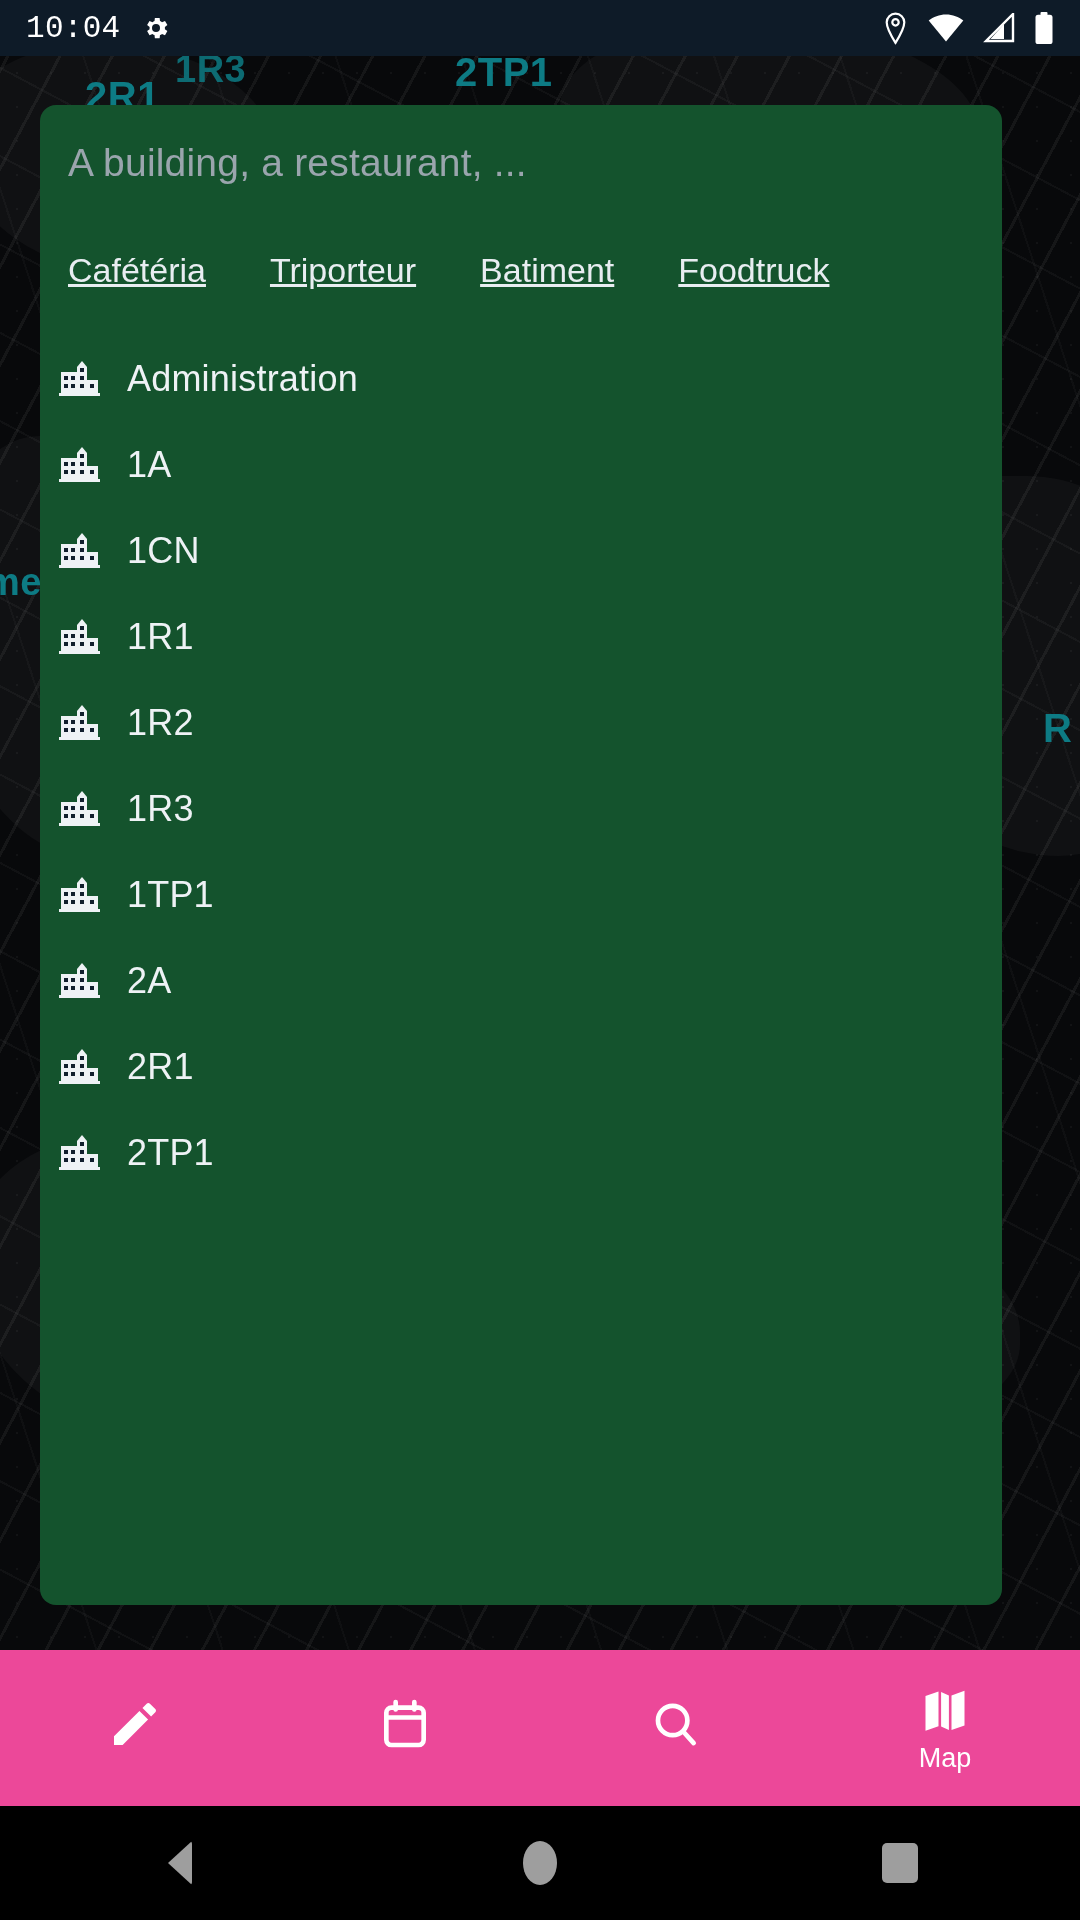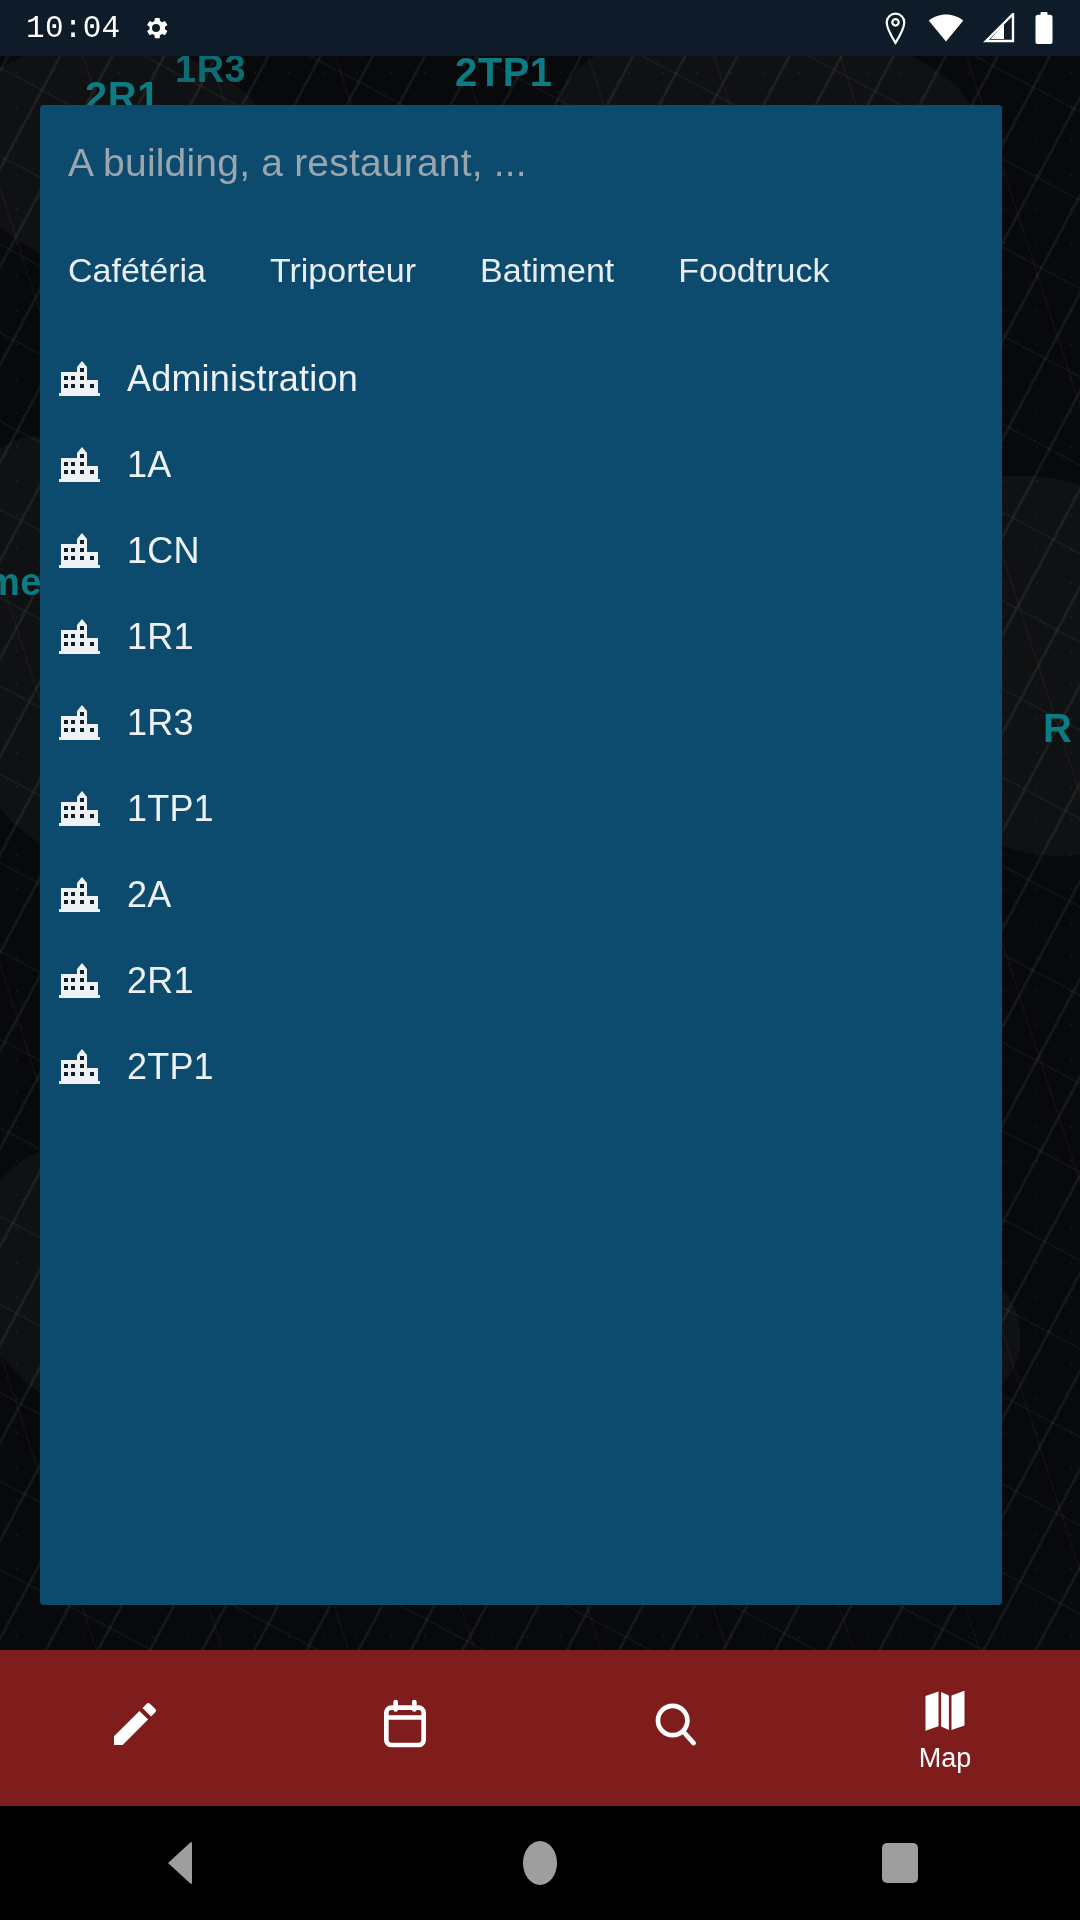--- a/index.html
+++ b/index.html
@@ -71,22 +71,22 @@
     margin-left:auto;
     display:flex; align-items:center; gap:19px;
   }
   .sb-ico { display:block; }
 
   
   #search-panel {
     position:absolute;
     left:40px; top:105px;
     width:962px; height:1500px;
-    background:#0c4a6e;
-    border-radius:4px;
+    background:#14532d;
+    border-radius:16px;
     z-index:30;
     overflow:hidden;
   }
   #search-field {
     height:115px;
     display:flex; align-items:center;
     padding:0 28px;
   }
   #search-input-text {
     color:#9aa5ad;
@@ -97,20 +97,21 @@
     display:flex; align-items:center;
     height:100px;
     padding-left:28px;
     gap:0;
   }
   .tab-item {
     color:#e8edf1;
     font-size:34px;
     white-space:nowrap;
     padding:10px 0;
+    text-decoration:underline;
   }
   .tab-item + .tab-item { margin-left:64px; }
 
   #building-list {
     padding-top:16px;
   }
   .list-item {
     display:flex; align-items:center;
     height:86px;
     padding-left:15px;
@@ -121,21 +122,21 @@
     font-size:36px;
     margin-left:24px;
     letter-spacing:.2px;
     white-space:nowrap;
   }
 
   
   #bottom-nav {
     position:absolute; left:0; top:1650px;
     width:1080px; height:156px;
-    background:#7f1d1d;
+    background:#ec4899;
     display:flex; align-items:center;
     z-index:35;
   }
   .nav-item {
     flex:1 1 0;
     height:100%;
     display:flex; flex-direction:column;
     align-items:center; justify-content:center;
     gap:8px;
   }
@@ -306,20 +307,37 @@
           <rect x="25" y="29" width="4" height="4" fill="#111f2d"></rect>
           <rect x="9" y="21" width="4" height="4" fill="#111f2d"></rect>
           <rect x="16" y="21" width="4" height="4" fill="#111f2d"></rect>
           <rect x="9" y="29" width="4" height="4" fill="#111f2d"></rect>
           <rect x="16" y="29" width="4" height="4" fill="#111f2d"></rect>
           <rect x="35" y="29" width="4" height="4" fill="#111f2d"></rect>
         </svg>
         <span class="item-label">1R1</span>
       </div>
 
+      <div class="list-item">
+        <svg class="bld-icon" viewBox="0 0 48 48" fill="#eef2f5">
+          <path d="M22 12 L27 6 L32 12 L32 40 L22 40 Z"></path>
+          <rect x="6" y="17" width="17" height="23"></rect>
+          <rect x="31" y="25" width="12" height="15"></rect>
+          <rect x="4" y="38" width="41" height="3"></rect>
+          <rect x="25" y="13" width="4" height="4" fill="#111f2d"></rect>
+          <rect x="25" y="21" width="4" height="4" fill="#111f2d"></rect>
+          <rect x="25" y="29" width="4" height="4" fill="#111f2d"></rect>
+          <rect x="9" y="21" width="4" height="4" fill="#111f2d"></rect>
+          <rect x="16" y="21" width="4" height="4" fill="#111f2d"></rect>
+          <rect x="9" y="29" width="4" height="4" fill="#111f2d"></rect>
+          <rect x="16" y="29" width="4" height="4" fill="#111f2d"></rect>
+          <rect x="35" y="29" width="4" height="4" fill="#111f2d"></rect>
+        </svg>
+        <span class="item-label">1R2</span>
+      </div>
 
       <div class="list-item">
         <svg class="bld-icon" viewBox="0 0 48 48" fill="#eef2f5">
           <path d="M22 12 L27 6 L32 12 L32 40 L22 40 Z"></path>
           <rect x="6" y="17" width="17" height="23"></rect>
           <rect x="31" y="25" width="12" height="15"></rect>
           <rect x="4" y="38" width="41" height="3"></rect>
           <rect x="25" y="13" width="4" height="4" fill="#111f2d"></rect>
           <rect x="25" y="21" width="4" height="4" fill="#111f2d"></rect>
           <rect x="25" y="29" width="4" height="4" fill="#111f2d"></rect>

